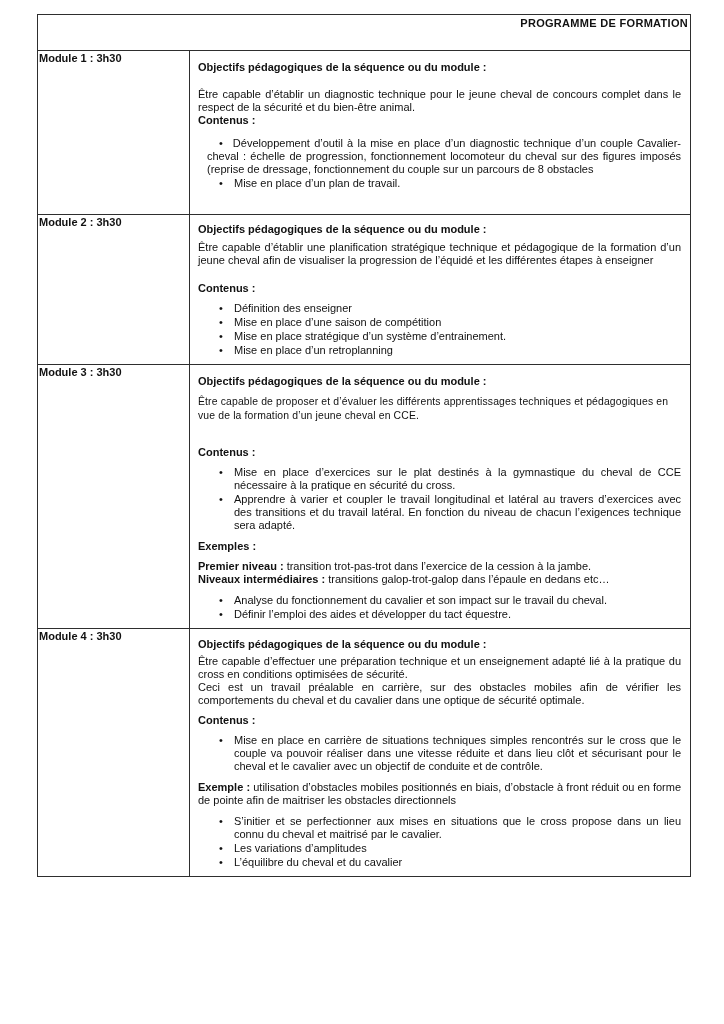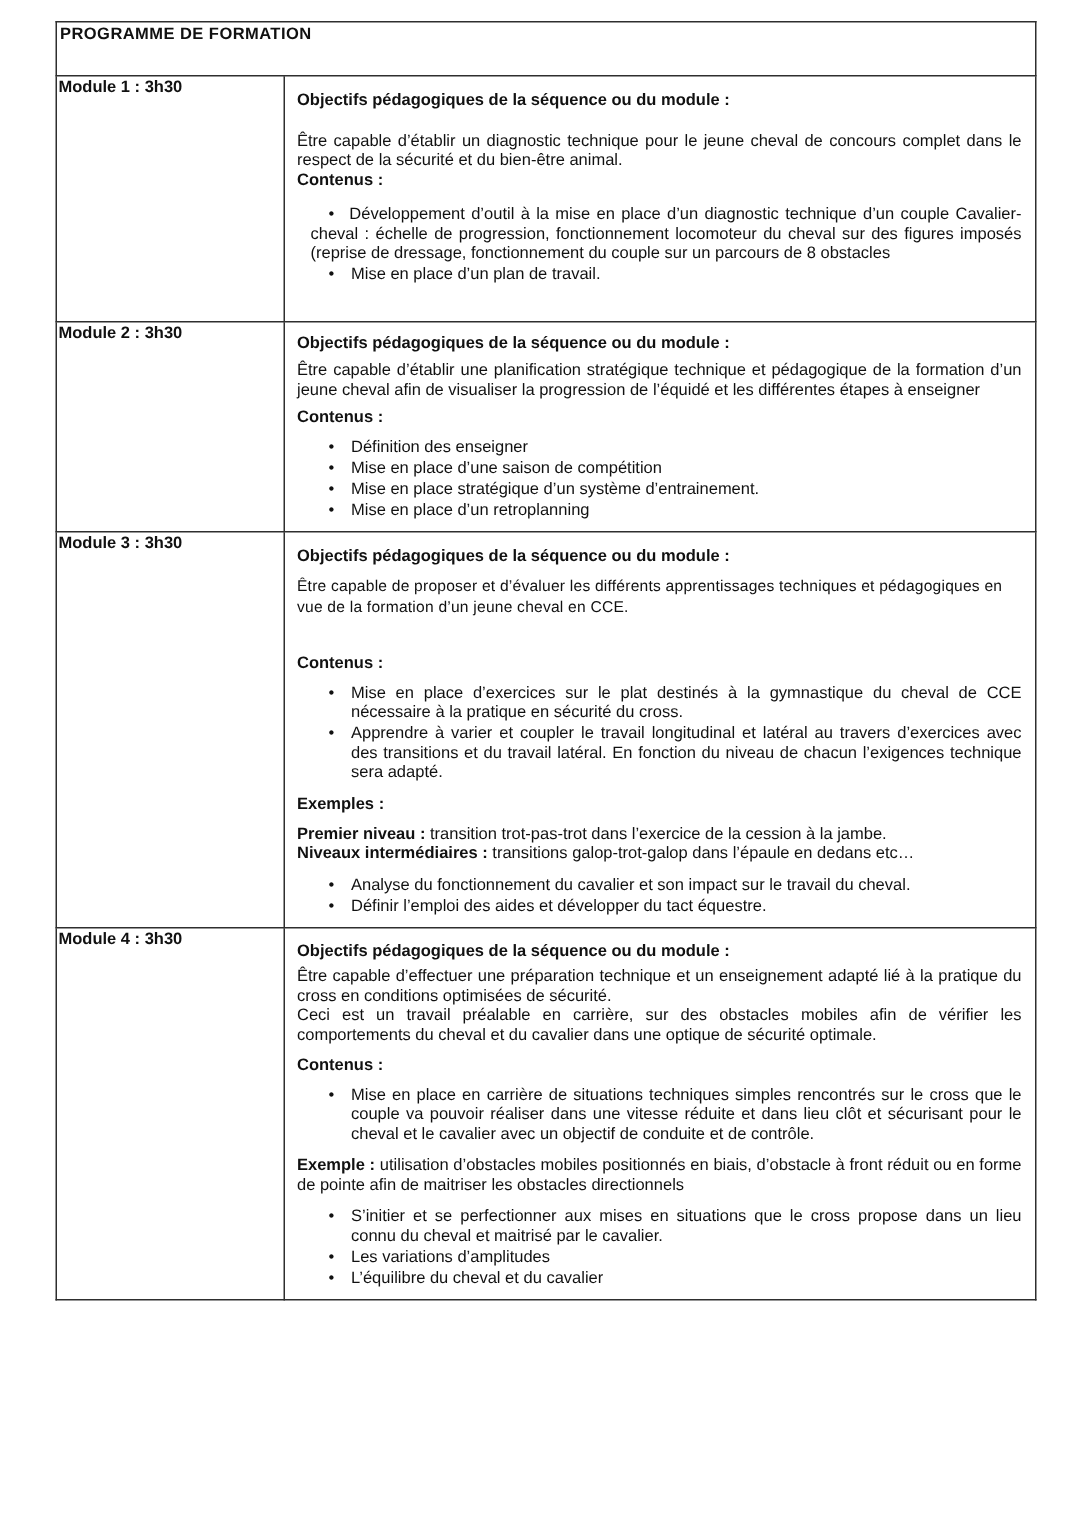--- a/index.html
+++ b/index.html
@@ -18,21 +18,21 @@
   }
   table.prog td{
     border:1px solid #2e2e2e;
     vertical-align:top;
     font-size:11px;
     line-height:13px;
   }
   col.c-left{width:152px;}
   col.c-right{width:501px;}
   td.title-cell{
-    text-align:left;
+    text-align:right;
     vertical-align:middle;
     font-weight:bold;
     font-size:12.5px;
     letter-spacing:.3px;
     height:31px;
     padding:2px;
   }
   td.mod-cell{
     vertical-align:middle;
     font-weight:bold;
@@ -47,21 +47,21 @@
   
   .obj-h{font-weight:bold;margin:0 0 5px 0;}
   .m1 .obj-h{margin:2px 0 14px 0;}
   .m3 .obj-h{margin:2px 0 7px 0;}
   .m4 .obj-h{margin:1px 0 4px 0;}
   .cont-h{font-weight:bold;margin:0 0 10px 0;}
   .m2 .cont-h{margin:5px 0 7px 0;}
   .m3 .cont-h{margin:0 0 7px 0;}
   .m4 .cont-h{margin:7px 0 7px 0;}
   .ex-h{font-weight:bold;margin:8px 0 7px 0;}
-  .m2 .obj-p{margin:0 0 5px 0;}
+  .m2 .obj-p{margin:0 0 15px 0;}
   .m3 .obj-p{margin:0 0 24px 0;}
   
   .alt{font-size:10.4px;letter-spacing:.15px;line-height:13.5px;}
   
   .list{margin:0;}
   .li{
     position:relative;
     padding-left:36px;
     margin:0 0 1px 0;
   }

